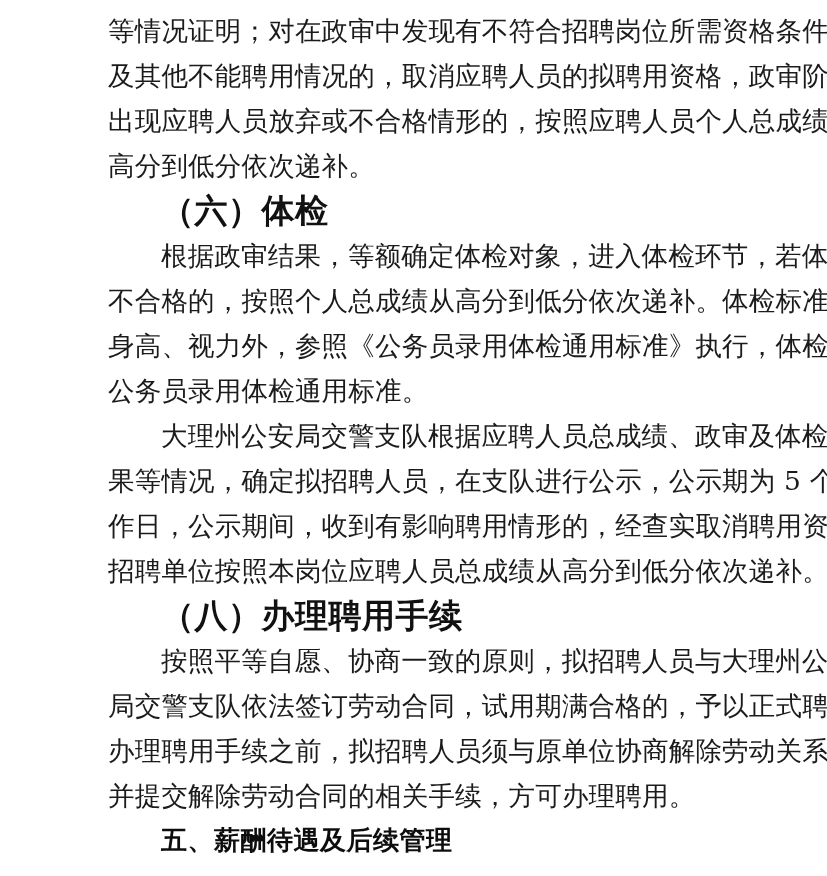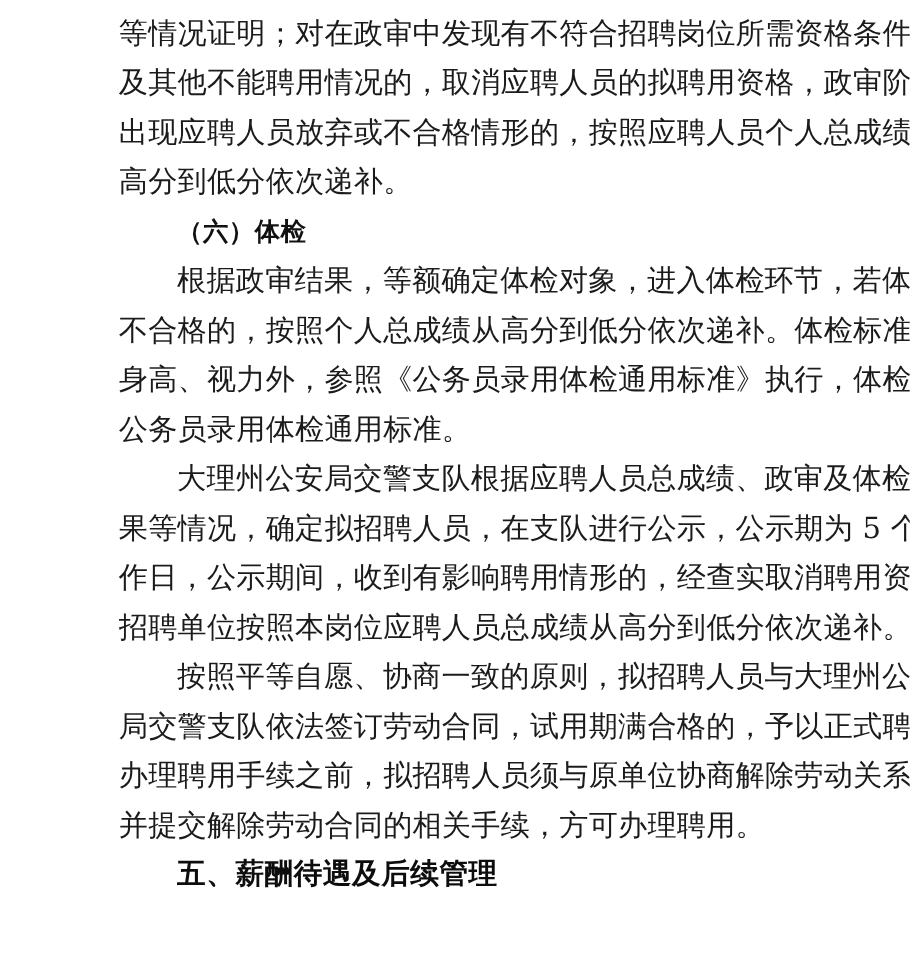--- a/index.html
+++ b/index.html
@@ -52,21 +52,21 @@
   }
 
   .line.indent {
     padding-left: 53px;
   }
 
   
   .heading {
     height: 45px;
     line-height: 45px;
-    font-size: 23px;
+    font-size: 33px;
     font-weight: bold;
     padding-left: 53px;
     white-space: nowrap;
     color: #111111;
     letter-spacing: 0.5px;
     font-family: "DejaVu Serif", "Liberation Serif", serif;
   }
 
   
   .heading-major {
@@ -122,20 +122,21 @@
     <div class="line justify">
       <span>果等情况，确定拟招聘人员，在支队进行公示，公示期为 5 个工</span>
     </div>
     <div class="line justify">
       <span>作日，公示期间，收到有影响聘用情形的，经查实取消聘用资格，</span>
     </div>
     <div class="line">
       <span>招聘单位按照本岗位应聘人员总成绩从高分到低分依次递补。</span>
     </div>
 
+    <div class="heading">（八）办理聘用手续</div>
 
     <div class="line indent">
       <span>按照平等自愿、协商一致的原则，拟招聘人员与大理州公安</span>
     </div>
     <div class="line justify">
       <span>局交警支队依法签订劳动合同，试用期满合格的，予以正式聘用。</span>
     </div>
     <div class="line justify">
       <span>办理聘用手续之前，拟招聘人员须与原单位协商解除劳动关系，</span>
     </div>

